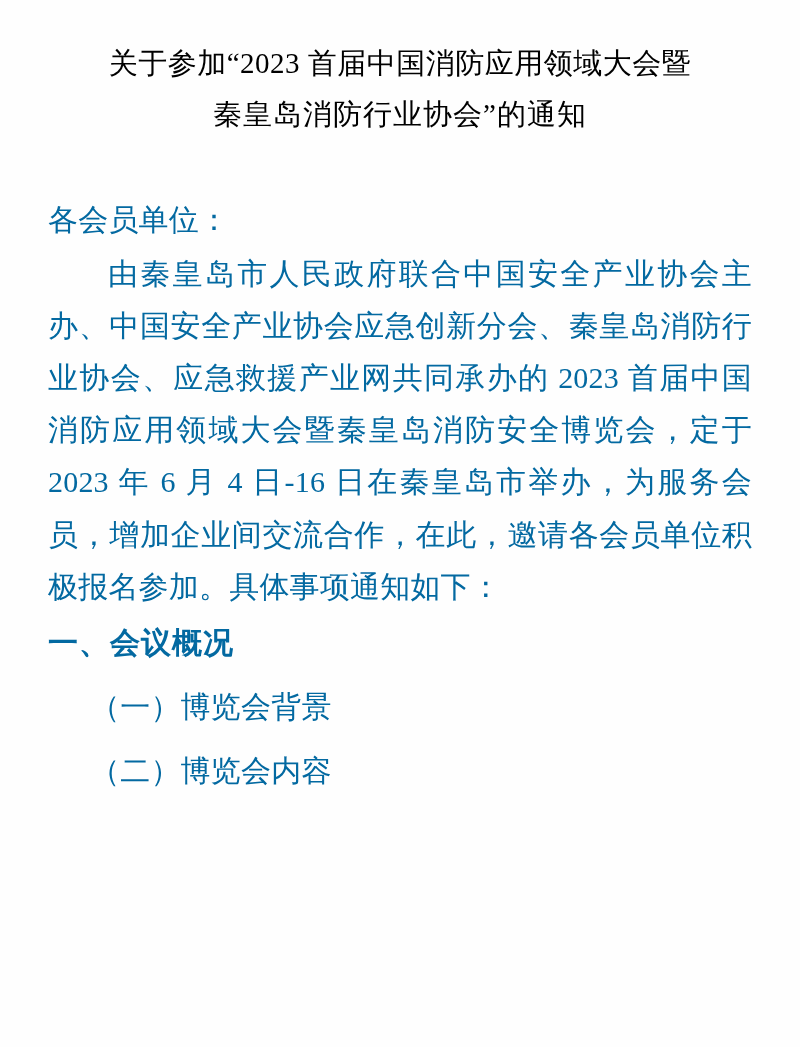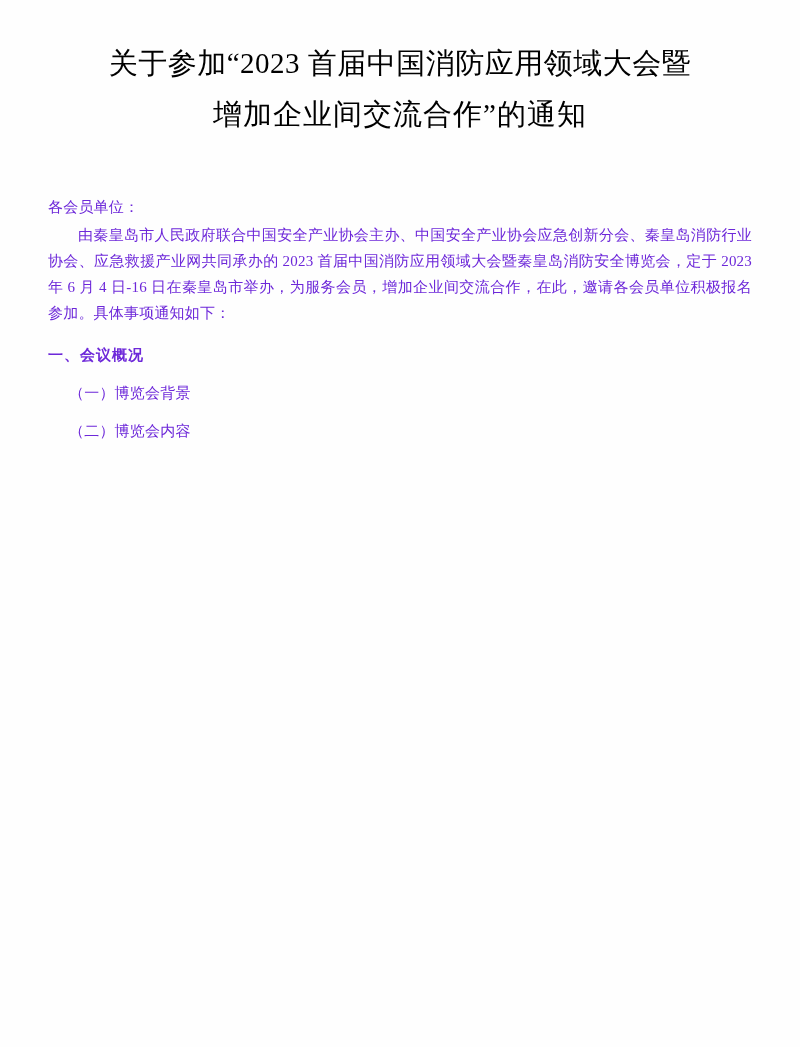--- a/index.html
+++ b/index.html
@@ -37,58 +37,58 @@
     white-space: nowrap;
   }
   .title-line-2 {
     letter-spacing: 1px;
   }
   .body-block {
     margin-top: 54px;
   }
   p {
     margin: 0 0 2px 0;
-    font-size: 15px;
+    font-size: 30px;
     line-height: 1.74;
     text-align: justify;
     text-justify: inter-ideograph;
     letter-spacing: 0.2px;
-    color: #6d28d9;
+    color: #0369a1;
   }
   .salutation {
     text-indent: 0;
   }
   .indent2 {
     text-indent: 2em;
   }
   .heading1 {
     font-weight: bold;
     text-indent: 0;
-    margin-top: 16px;
+    margin-top: 4px;
     letter-spacing: 1px;
   }
   .subheading {
     text-indent: 1.4em;
     margin-top: 12px;
   }
   .para-spaced {
     margin-top: 2px;
   }
   .clipped {
     overflow: hidden;
   }
 </style>
 </head>
 <body>
 
 <div class="page">
 
   <div class="doc-title">
     <span class="title-line">关于参加“2023 首届中国消防应用领域大会暨</span>
-    <span class="title-line title-line-2">增加企业间交流合作”的通知</span>
+    <span class="title-line title-line-2">秦皇岛消防行业协会”的通知</span>
   </div>
 
   <div class="body-block">
 
     <p class="salutation">各会员单位：</p>
 
     <p class="indent2">由秦皇岛市人民政府联合中国安全产业协会主办、中国安全产业协会应急创新分会、秦皇岛消防行业协会、应急救援产业网共同承办的 2023 首届中国消防应用领域大会暨秦皇岛消防安全博览会，定于 2023 年 6 月 4 日-16 日在秦皇岛市举办，为服务会员，增加企业间交流合作，在此，邀请各会员单位积极报名参加。具体事项通知如下：</p>
 
     <p class="heading1">一、会议概况</p>
 

